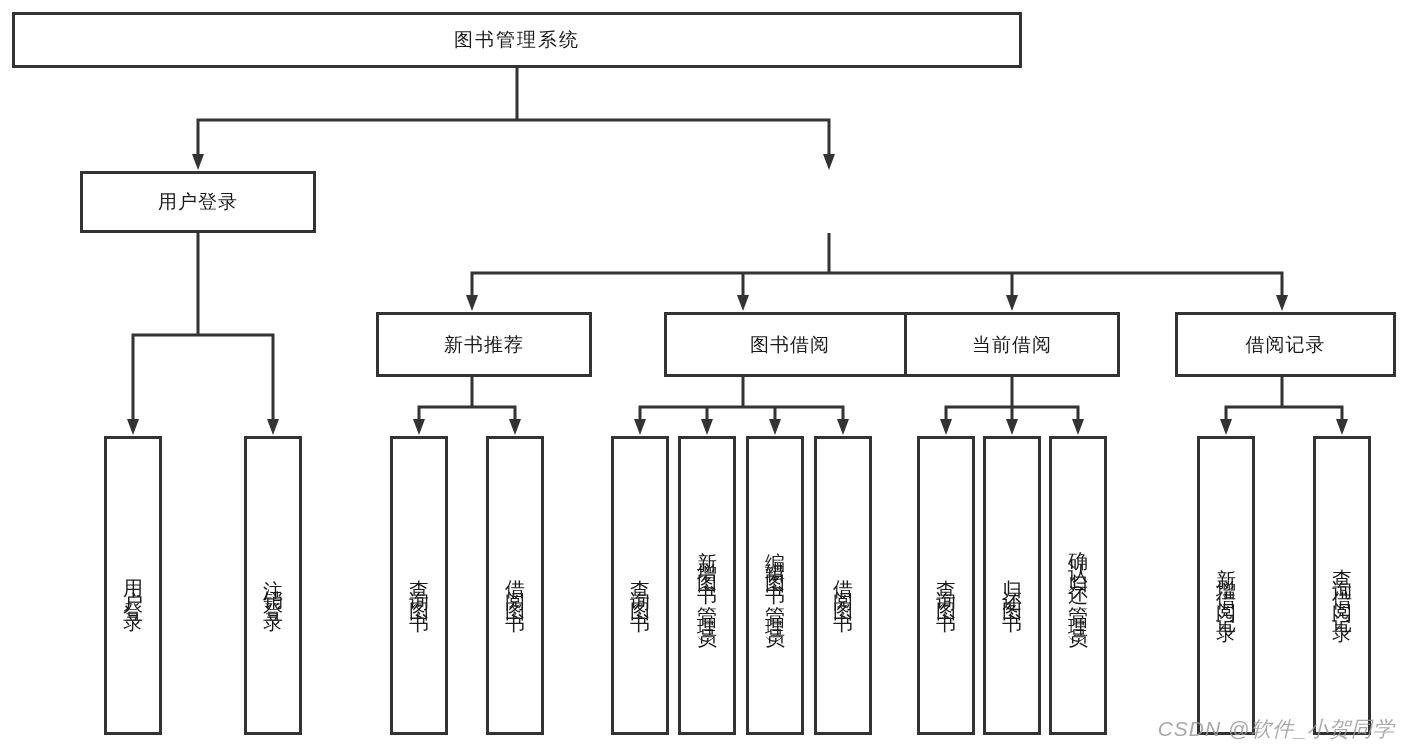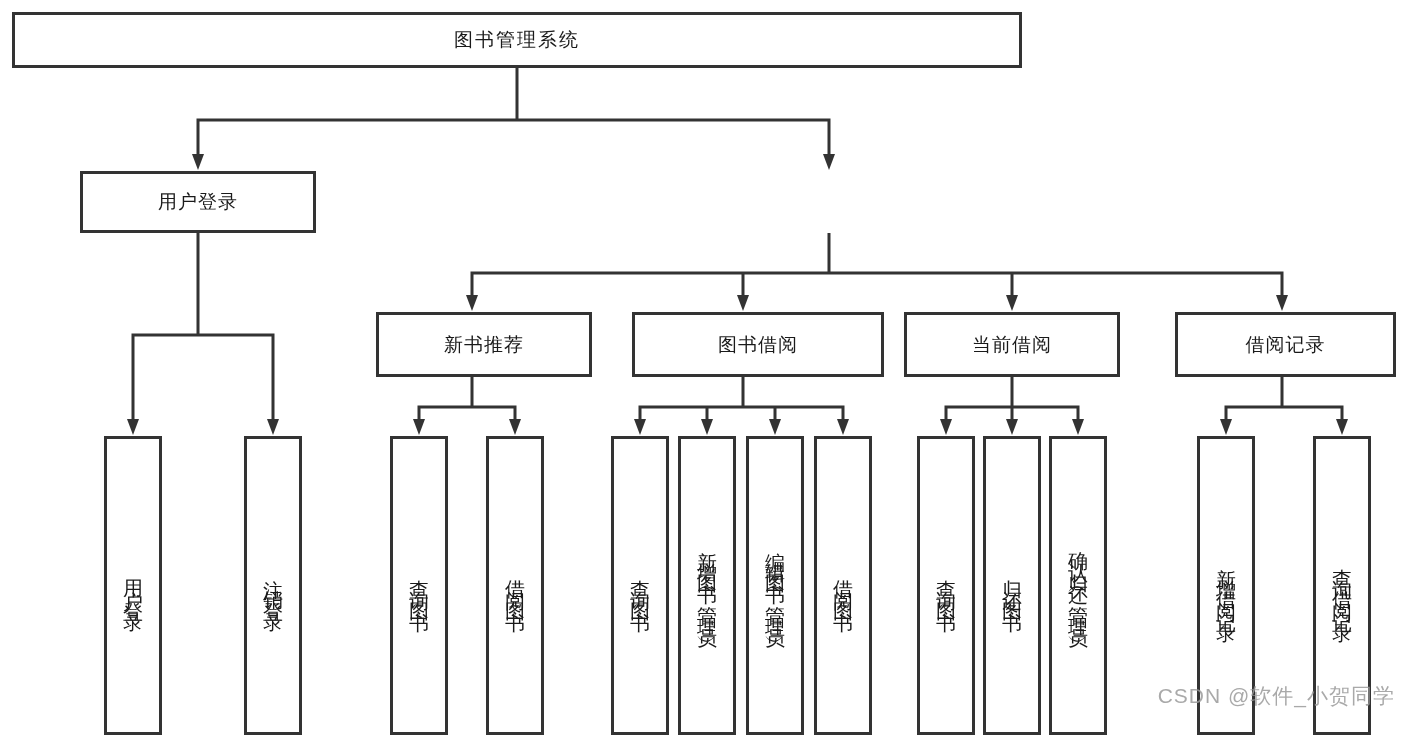--- a/index.html
+++ b/index.html
@@ -14,23 +14,23 @@
     display:flex; align-items:center; justify-content:center;
   }
   .hnode { font-size:19px; letter-spacing:1px; }
   .root  { font-size:19px; letter-spacing:2px; }
   .leaf {
     width:58px; height:299px; top:436px;
     writing-mode:vertical-rl; text-orientation:mixed;
     font-size:20px; letter-spacing:11px; line-height:1.05;
   }
   .watermark {
-    position:absolute; z-index:5; right:10px; top:682px;
+    position:absolute; z-index:5; right:10px; top:715px;
     font-size:21px; color:rgba(154,154,154,0.85); letter-spacing:1px;
-    white-space:nowrap; pointer-events:none;
+    white-space:nowrap; pointer-events:none;font-style:italic;
   }
 </style>
 </head>
 <body>
 
 <div class="canvas">
 
   <svg class="connectors" width="1405" height="747" viewBox="0 0 1405 747" xmlns="http://www.w3.org/2000/svg">
     <g stroke="#333333" stroke-width="3" fill="none">
       <path d="M517 68 V120 M196.5 120 H830.5 M198 119 V158 M829 119 V158"></path>
@@ -50,21 +50,21 @@
       <path d="M940 419 L952 419 L946 435 Z M1006 419 L1018 419 L1012 435 Z M1072 419 L1084 419 L1078 435 Z"></path>
       <path d="M1220 419 L1232 419 L1226 435 Z M1336 419 L1348 419 L1342 435 Z"></path>
     </g>
   </svg>
 
   <div class="box root" style="left:12px; top:12px; width:1010px; height:56px">图书管理系统</div>
 
   <div class="box hnode" style="left:80px; top:171px; width:236px; height:62px">用户登录</div>
 
   <div class="box hnode" style="left:376px; top:312px; width:216px; height:65px">新书推荐</div>
-  <div class="box hnode" style="left:632px; top:312px; width:252px; height:65px">图书借阅</div>
+  <div class="box hnode" style="left:664px; top:312px; width:252px; height:65px">图书借阅</div>
   <div class="box hnode" style="left:904px; top:312px; width:216px; height:65px">当前借阅</div>
   <div class="box hnode" style="left:1175px; top:312px; width:221px; height:65px">借阅记录</div>
 
   <div class="box leaf" style="left:104px">用户登录</div>
   <div class="box leaf" style="left:244px">注销登录</div>
 
   <div class="box leaf" style="left:390px">查询图书</div>
   <div class="box leaf" style="left:486px">借阅图书</div>
 
   <div class="box leaf" style="left:611px">查询图书</div>

